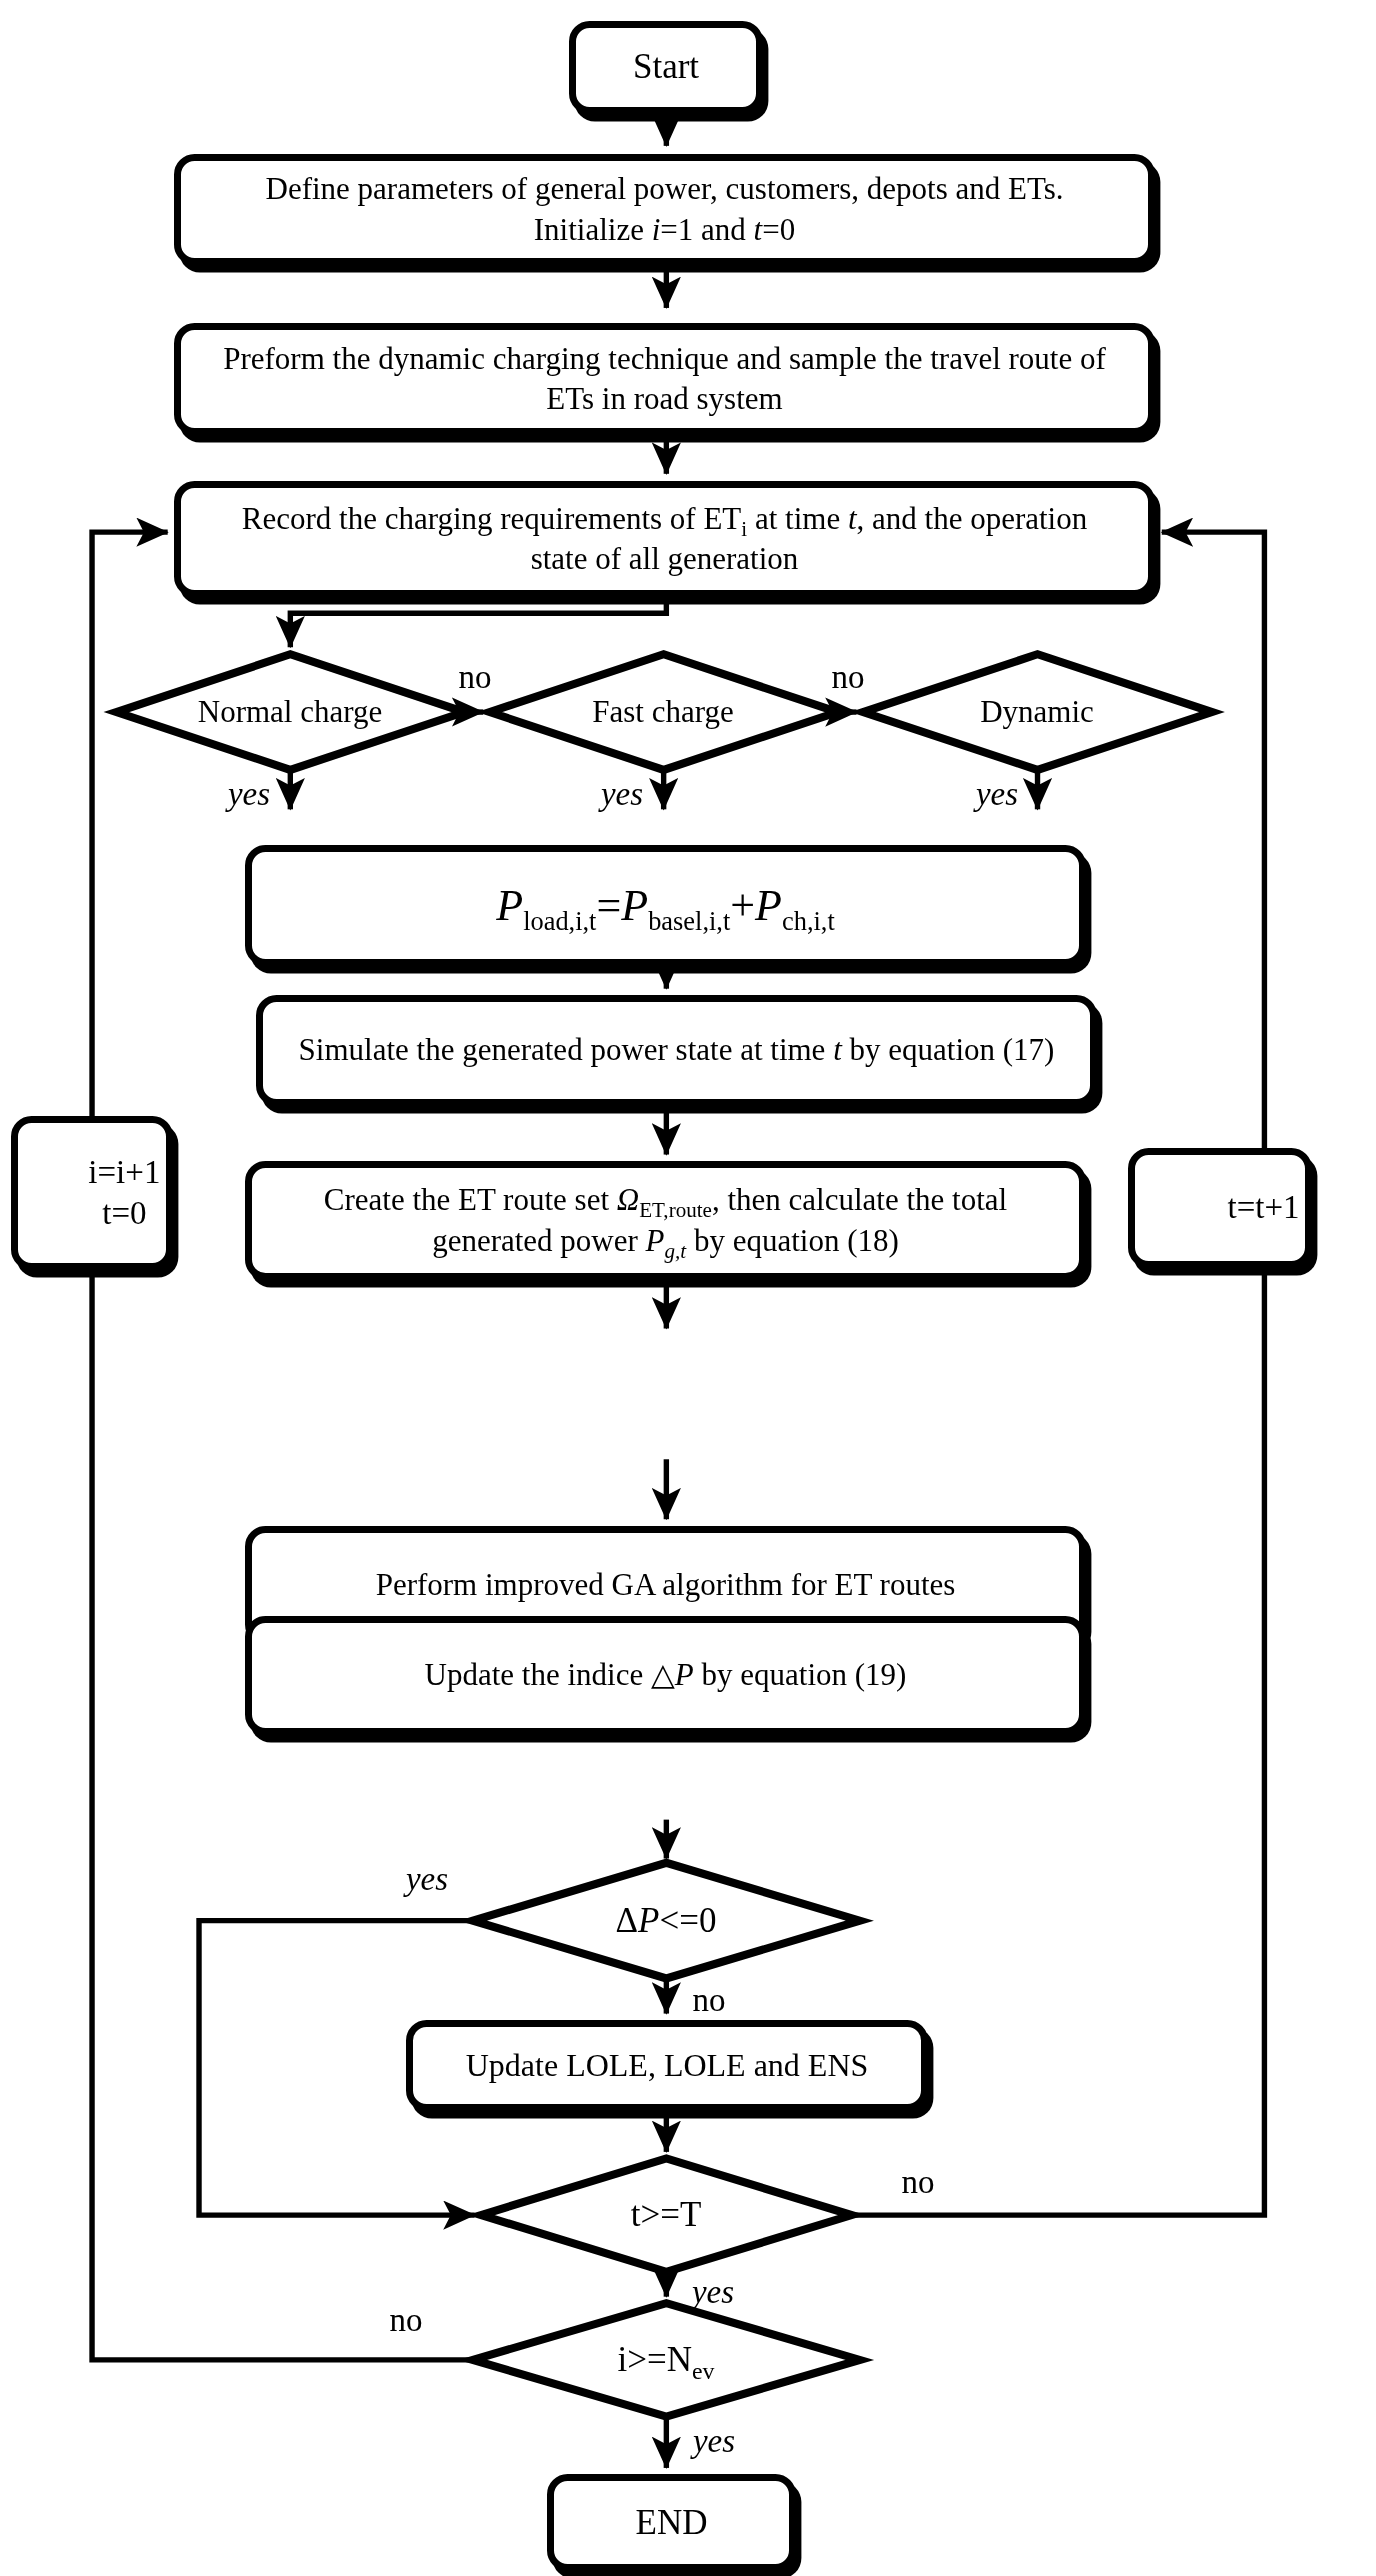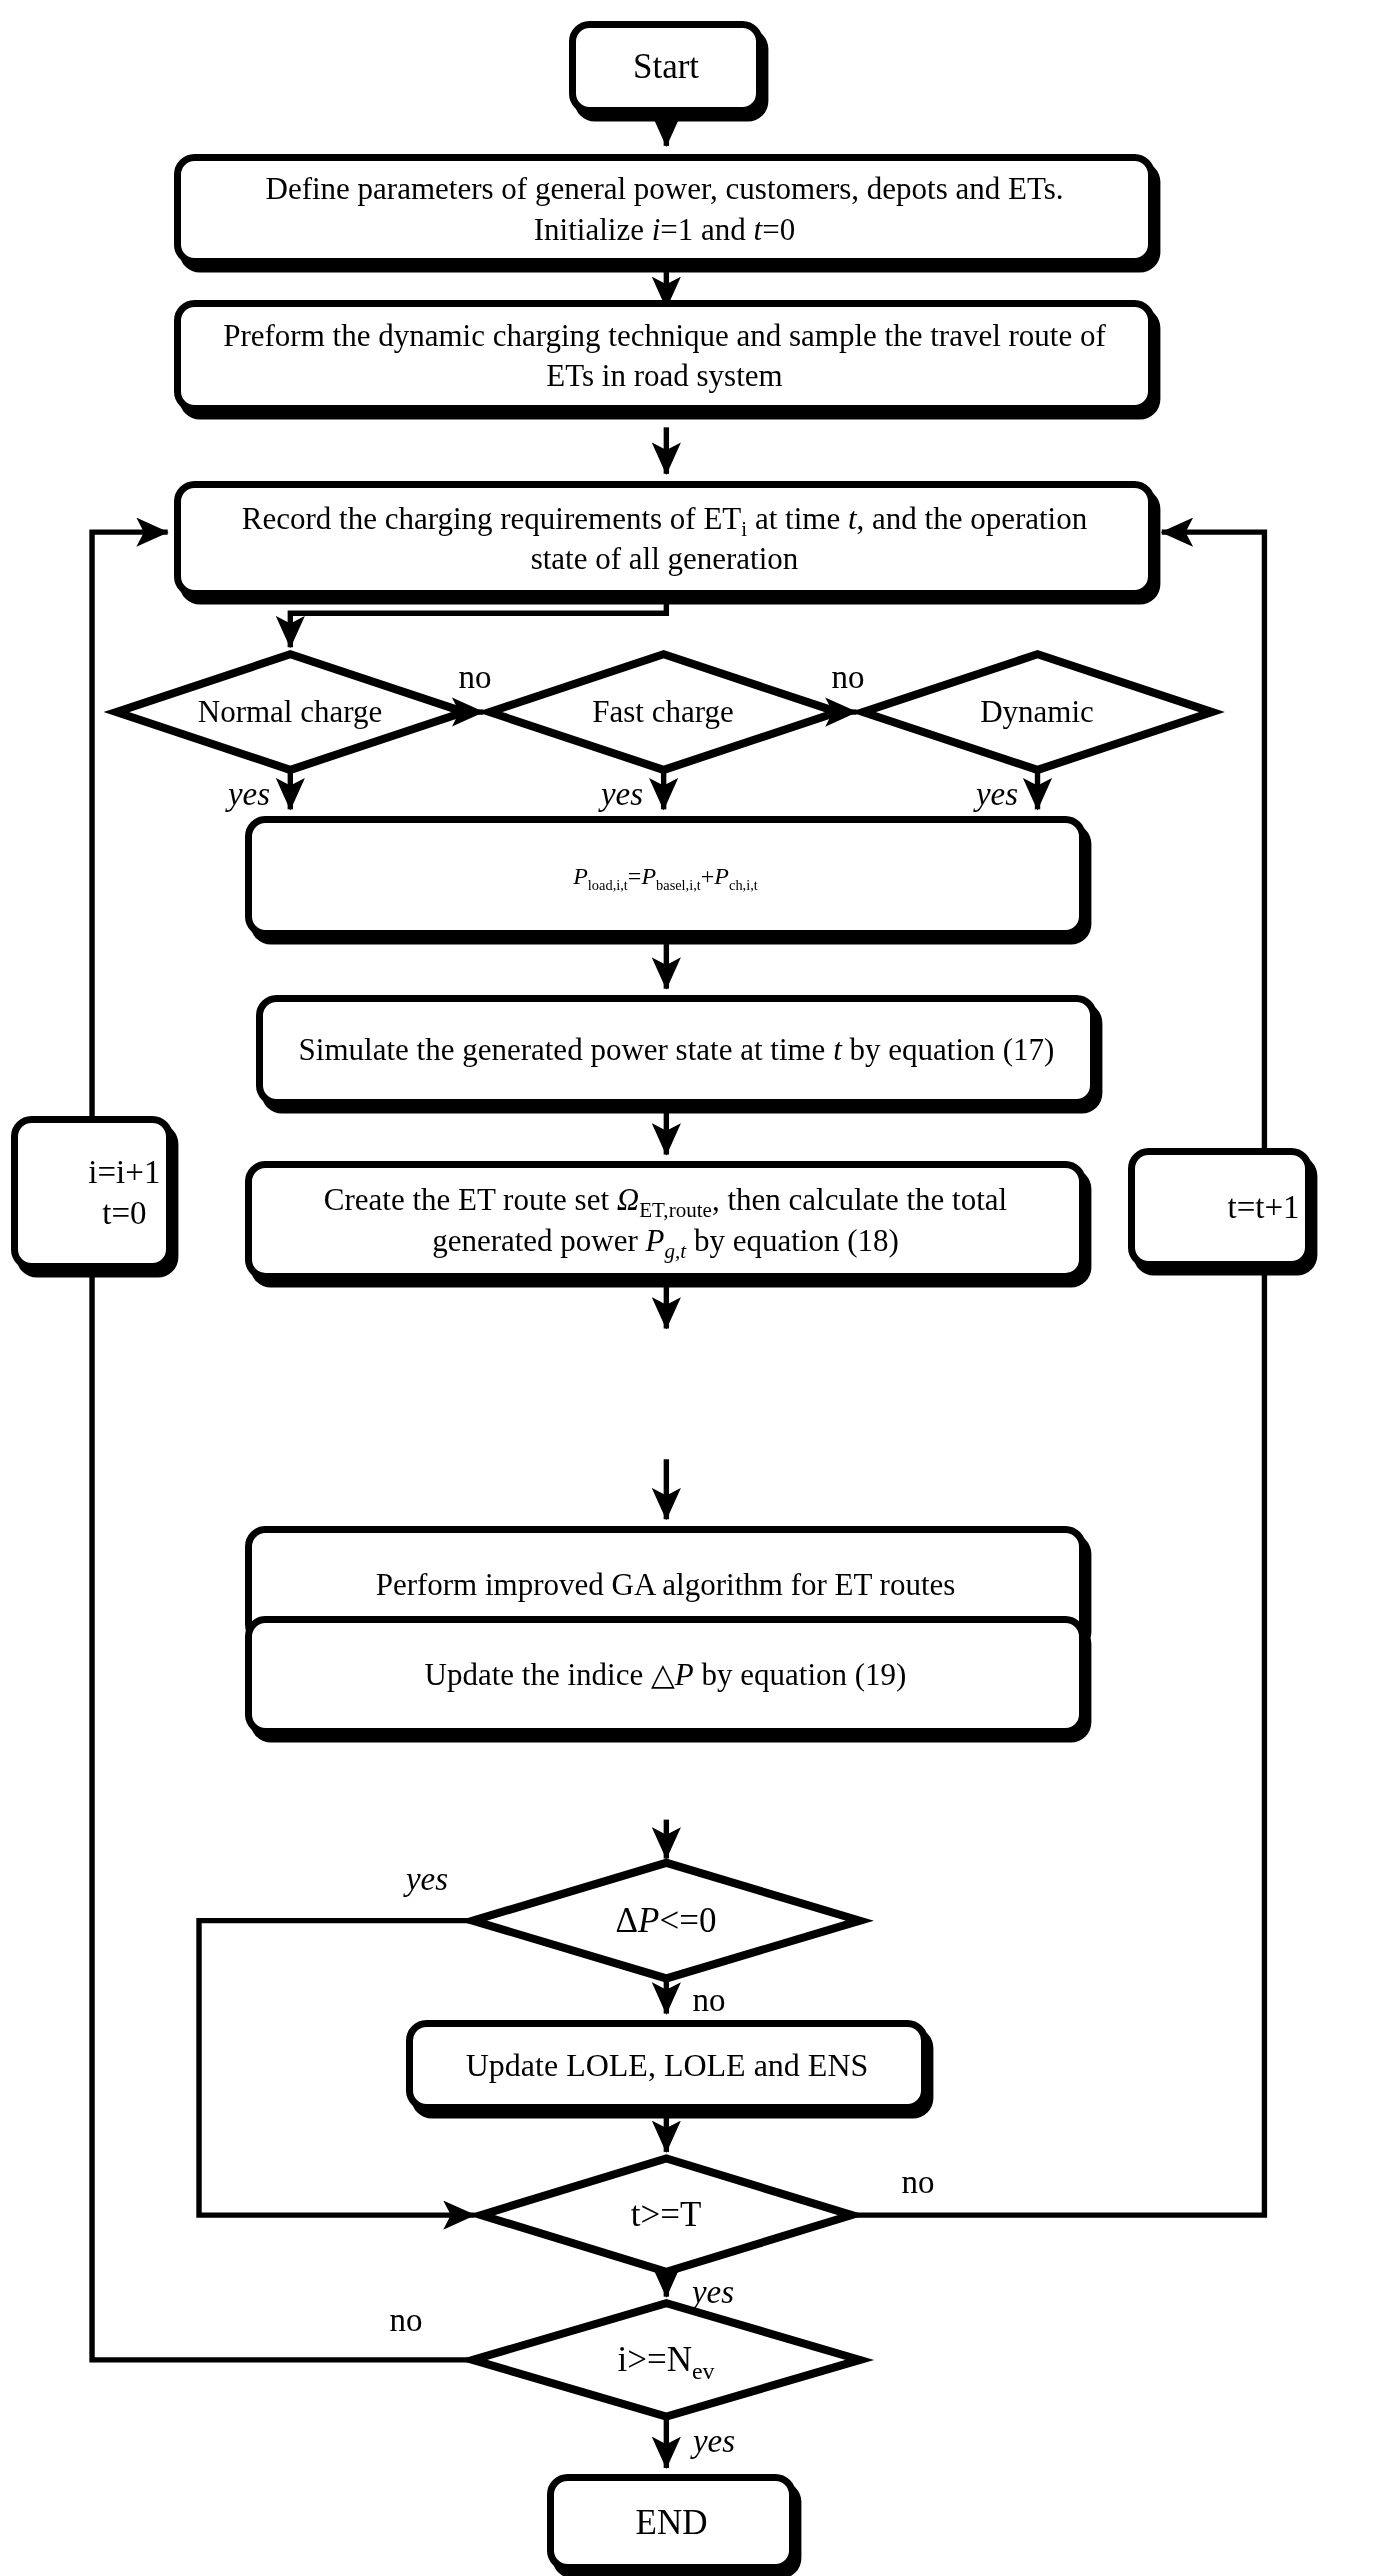--- a/index.html
+++ b/index.html
@@ -14,21 +14,21 @@
   }
   #wires{position:absolute;left:0;top:0;width:1377px;height:2576px;}
   .node{
     position:absolute;box-sizing:border-box;background:#fff;
     border:7px solid #000;border-radius:20.5px;
     box-shadow:5.4px 7.6px 0 0 #000;
     display:flex;align-items:center;justify-content:center;
     text-align:center;font-size:31px;line-height:1.30;padding:0 30px;
   }
   .terminal{font-size:35px;}
-  .eq{font-size:24px;}
+  .eq{font-size:44px;margin-top:29px;}
   .sidebox{font-size:33px;line-height:1.25;padding:0 5.4px;justify-content:flex-end;}
   .dlabel{
     position:absolute;transform:translate(-50%,-50%);
     font-size:31px;white-space:nowrap;text-align:center;
   }
   .elabel{
     position:absolute;transform:translate(-50%,-50%);
     font-size:33px;white-space:nowrap;
   }
   .elabel.yes{font-style:italic;}
@@ -81,21 +81,21 @@
   </svg>
 
   <div class="node terminal" style="left:569px;top:20.5px;width:194px;height:93px">
     <span>Start</span>
   </div>
 
   <div class="node" style="left:174px;top:154px;width:981px;height:111px">
     <span>Define parameters of general power, customers, depots and ETs. Initialize <i>i</i>=1 and <i>t</i>=0</span>
   </div>
 
-  <div class="node" style="left:174px;top:300px;width:981px;height:112px">
+  <div class="node" style="left:174px;top:323px;width:981px;height:112px">
     <span>Preform the dynamic charging technique and sample the travel route of ETs in road system</span>
   </div>
 
   <div class="node" style="left:174px;top:481px;width:981px;height:116px">
     <span>Record the charging requirements of ET<sub>i</sub> at time <i>t</i>, and the operation state of all generation</span>
   </div>
 
   <div class="node eq" style="left:245px;top:816px;width:841px;height:121px">
     <span><i>P</i><sub>load,i,t</sub>=<i>P</i><sub>basel,i,t</sub>+<i>P</i><sub>ch,i,t</sub></span>
   </div>

